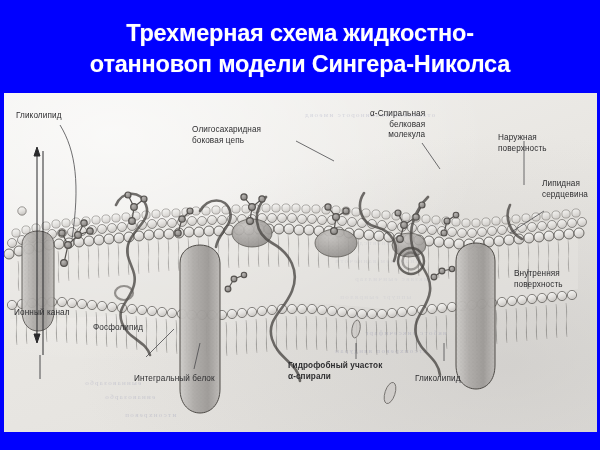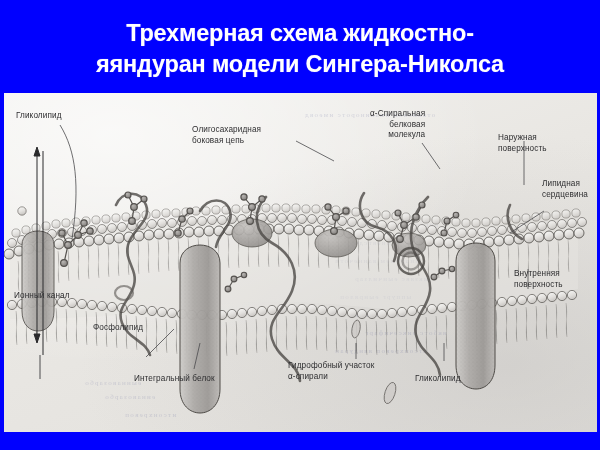--- a/index.html
+++ b/index.html
@@ -37,21 +37,21 @@
   #bottom-band{position:absolute;left:0;top:432px;width:600px;height:18px;background:#0000ff;}
 </style>
 </head>
 <body>
 
 <div id="slide">
 
   <div id="title-bar">
     <div id="title-text">
       <div>Трехмерная схема жидкостно-</div>
-      <div>яяндуран модели Сингера-Николса</div>
+      <div>отанновоп модели Сингера-Николса</div>
     </div>
   </div>
 
   <div id="scan">
 
     <div class="ghost" style="left:300px;top:18px;">отанновоп имакиноротс имеовд</div>
     <div class="ghost" style="left:360px;top:128px;">ииголоиб яиротси</div>
     <div class="ghost" style="left:340px;top:146px;">ыткелом еынневтсдорс</div>
     <div class="ghost" style="left:330px;top:164px;">анарбмем яаннечотп</div>
     <div class="ghost" style="left:350px;top:182px;">икзявс еынчилзар</div>
@@ -663,27 +663,27 @@
 
     <div class="lbl" style="left:494px;top:40px;">Наружная
 поверхность</div>
 
     <div class="lbl" style="left:538px;top:86px;">Липидная
 сердцевина</div>
 
     <div class="lbl" style="left:510px;top:176px;">Внутренняя
 поверхность</div>
 
-    <div class="lbl" style="left:10px;top:198px;text-align:right;">Ионный канал</div>
+    <div class="lbl" style="left:10px;top:215px;text-align:right;">Ионный канал</div>
 
     <div class="lbl" style="left:89px;top:230px;">Фосфолипид</div>
 
     <div class="lbl" style="left:130px;top:281px;">Интегральный белок</div>
 
-    <div class="lbl" style="left:284px;top:268px;">Гидрофобный участок
+    <div class="lbl" style="left:284px;top:268px;font-weight:bold;">Гидрофобный участок
 α-спирали</div>
 
     <div class="lbl" style="left:411px;top:281px;">Гликолипид</div>
 
   </div>
 
   <div id="bottom-band"></div>
 </div>
 
 </body></html>

